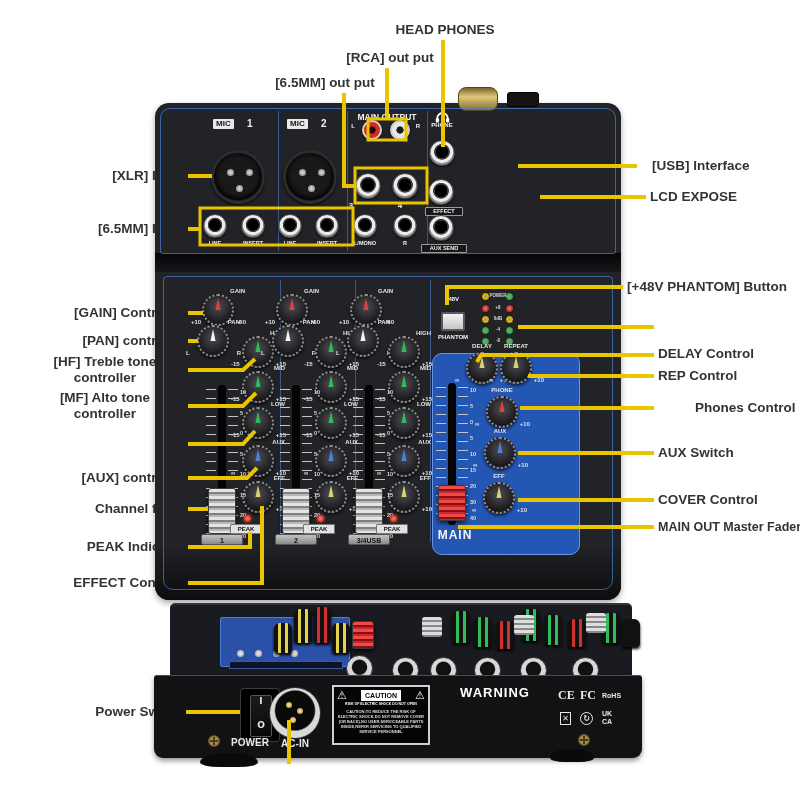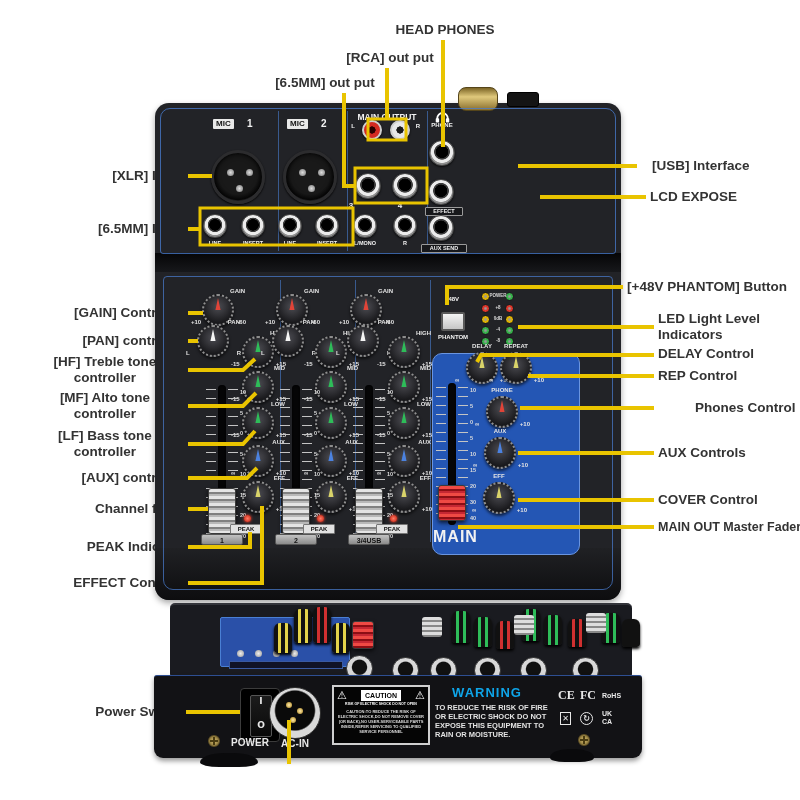--- a/index.html
+++ b/index.html
@@ -124,21 +124,21 @@
   .screw::before,.screw::after{content:"";position:absolute;background:#4a3c12;}
   .screw::before{left:5px;top:2px;width:2px;height:8px;}
   .screw::after{left:2px;top:5px;width:8px;height:2px;}
   #caution{position:absolute;left:178px;top:9px;width:98px;height:60px;background:#050505;
     border:2px solid #cfcfcf;box-sizing:border-box;padding:2px 3px;}
   #caution .row{display:flex;justify-content:space-between;align-items:center;}
   .tri{color:#fff;font-size:11px;line-height:12px;}
   .cbox{border:1px solid #fff;background:#fff;color:#000;font:bold 7px/9px "Liberation Sans",sans-serif;padding:0 3px;}
   .csub{color:#fff;font:bold 3.5px/4.5px "Liberation Sans",sans-serif;text-align:center;margin-top:1px;}
   .cbody{color:#ddd;font:bold 4px/5px "Liberation Sans",sans-serif;text-align:center;margin-top:2px;}
-  #warnttl{position:absolute;left:274px;top:10px;width:118px;color:#0ea5e9;text-align:center;
+  #warnttl{position:absolute;left:282px;top:10px;width:118px;color:#ffffff;text-align:center;
     font:bold 13px/14px "Liberation Sans",sans-serif;letter-spacing:1px;}
   #warnbody{position:absolute;left:281px;top:27px;width:120px;color:#e2e2e2;
     font:bold 7.5px/9px "Liberation Sans",sans-serif;}
   .cert{position:absolute;color:#e8e8e8;font:bold 12px/13px "Liberation Serif",serif;}
   .cert.small{font:bold 7px/8px "Liberation Sans",sans-serif;}
   .binicon{position:absolute;width:11px;height:13px;border:1px solid #e8e8e8;color:#e8e8e8;
     font:bold 8px/12px "DejaVu Sans",sans-serif;text-align:center;box-sizing:border-box;}
   .recycle{position:absolute;width:13px;height:13px;border:1px solid #e8e8e8;border-radius:50%;color:#e8e8e8;
     font:bold 8px/12px "DejaVu Sans",sans-serif;text-align:center;box-sizing:border-box;}
   .foot{position:absolute;background:#0a0a0c;border-radius:50% 50% 40% 40% / 80% 80% 40% 40%;}
@@ -152,35 +152,33 @@
   <div class="co c" style="left:250px;top:75px;width:150px;">[6.5MM] out put</div>
   <div class="co c" style="left:320px;top:50px;width:140px;">[RCA] out put</div>
   <div class="co c" style="left:375px;top:22px;width:140px;">HEAD PHONES</div>
 
   <div class="co r" style="left:15px;top:168px;width:170px;">[XLR] Input</div>
   <div class="co r" style="left:15px;top:221px;width:170px;">[6.5MM] Input</div>
   <div class="co r" style="left:15px;top:305px;width:170px;">[GAIN] Controller</div>
   <div class="co r" style="left:15px;top:333px;width:170px;">[PAN] controller</div>
   <div class="co c" style="left:35px;top:390px;width:140px;white-space:normal;">[MF] Alto tone controller</div>
   <div class="co c" style="left:35px;top:354px;width:140px;white-space:normal;">[HF] Treble tone controller</div>
-  <div class="co c" style="left:35px;top:428px;width:140px;white-space:normal;">[LF] Bass tone controller</div>
   <div class="co r" style="left:15px;top:470px;width:170px;">[AUX] controller</div>
   <div class="co r" style="left:15px;top:501px;width:170px;">Channel fader</div>
   <div class="co r" style="left:15px;top:539px;width:170px;">PEAK Indicator</div>
   <div class="co r" style="left:15px;top:575px;width:170px;">EFFECT Controls</div>
   <div class="co r" style="left:15px;top:704px;width:168px;">Power Switch</div>
 
   <div class="co l" style="left:641px;top:158px;padding-left:11px;">[USB] Interface</div>
   <div class="co l" style="left:650px;top:189px;">LCD EXPOSE</div>
   <div class="co l" style="left:627px;top:279px;">[+48V PHANTOM] Button</div>
-  <div class="co l" style="left:658px;top:311px;width:115px;white-space:normal;">LED Light Level Indicators</div>
   <div class="co l" style="left:658px;top:346px;">DELAY Control</div>
   <div class="co l" style="left:658px;top:368px;">REP Control</div>
   <div class="co l" style="left:658px;top:400px;padding-left:37px;">Phones Control</div>
-  <div class="co l" style="left:658px;top:445px;">AUX Controls</div>
+  <div class="co l" style="left:658px;top:445px;">AUX Switch</div>
   <div class="co l" style="left:658px;top:492px;">COVER Control</div>
   <div class="co l" style="left:658px;top:519px;font-size:12.5px;">MAIN OUT Master Fader</div>
 
 
   <div id="front">
     <div class="goldjack"></div>
     <div class="blackport"></div>
 
     <div id="jacks">
       <div class="pin"></div>
@@ -264,21 +262,21 @@
           <div class="mled" style="left: 350px; top: 43px; background: radial-gradient(rgba(255, 255, 255, 0.533) 10%, rgb(226, 180, 0) 45%);"></div>
           <div class="mlabel" style="left: 329px; top: 44px;">0dB</div>
           <div class="mled" style="left: 326px; top: 54px; background: radial-gradient(rgba(255, 255, 255, 0.533) 10%, rgb(53, 178, 74) 45%);"></div>
           <div class="mled" style="left: 350px; top: 54px; background: radial-gradient(rgba(255, 255, 255, 0.533) 10%, rgb(53, 178, 74) 45%);"></div>
           <div class="mlabel" style="left: 329px; top: 55px;">-4</div>
           <div class="mled" style="left: 326px; top: 65px; background: radial-gradient(rgba(255, 255, 255, 0.533) 10%, rgb(53, 178, 74) 45%);"></div>
           <div class="mled" style="left: 350px; top: 65px; background: radial-gradient(rgba(255, 255, 255, 0.533) 10%, rgb(53, 178, 74) 45%);"></div>
           <div class="mlabel" style="left: 329px; top: 66px;">-8</div>
         </div>
       <div id="bluepanel"></div>
-      <div class="wt" style="left:278px;top:256px;width:44px;font-size:16px;letter-spacing:1px;z-index:3;">MAIN</div>
+      <div class="wt" style="left:278px;top:256px;width:44px;font-size:12px;letter-spacing:1px;z-index:3;">MAIN</div>
     <div class="knob" style="left: 47px; top: 22px;">
           <div class="pt" style="background: rgb(224, 68, 56);"></div>
           <div class="kl">GAIN</div>
           <div class="km">+10</div>
           <div class="kx">-60</div>
         </div>
         <div class="knob" style="left: 42px; top: 53px;">
           <div class="pt" style="background: rgb(245, 245, 245);"></div>
           <div class="kl">PAN</div>
           <div class="km">L</div>
@@ -551,21 +549,20 @@
         <div class="row">
           <span class="tri">⚠</span>
           <span class="cbox">CAUTION</span>
           <span class="tri">⚠</span>
         </div>
         <div class="csub">RISK OF ELECTRIC SHOCK DO NOT OPEN</div>
         <div class="cbody">CAUTION:TO REDUCE THE RISK OF ELECTRIC SHOCK,DO NOT REMOVE COVER (OR BACK),NO USER-SERVICEABLE PARTS INSIDE,REFER SERVICING TO QUALIFIED SERVICE PERSONNEL</div>
       </div>
 
       <div id="warnttl">WARNING</div>
-      <div id="warnbody">TO REDUCE THE RISK OF FIRE OR ELECTRIC SHOCK DO NOT EXPOSE THIS EQUIPMENT TO RAIN OR MOISTURE.</div>
 
       <div class="cert" style="left:404px;top:13px;">CE</div>
       <div class="cert" style="left:426px;top:13px;">FC</div>
       <div class="cert small" style="left:448px;top:16px;">RoHS</div>
       <div class="binicon" style="left:406px;top:36px;">✕</div>
       <div class="recycle" style="left:426px;top:36px;">↻</div>
       <div class="cert small" style="left:448px;top:34px;">UK</div>
       <div class="cert small" style="left:448px;top:42px;">CA</div>
       <div class="screw" style="left:424px;top:58px;"></div>
     </div>

